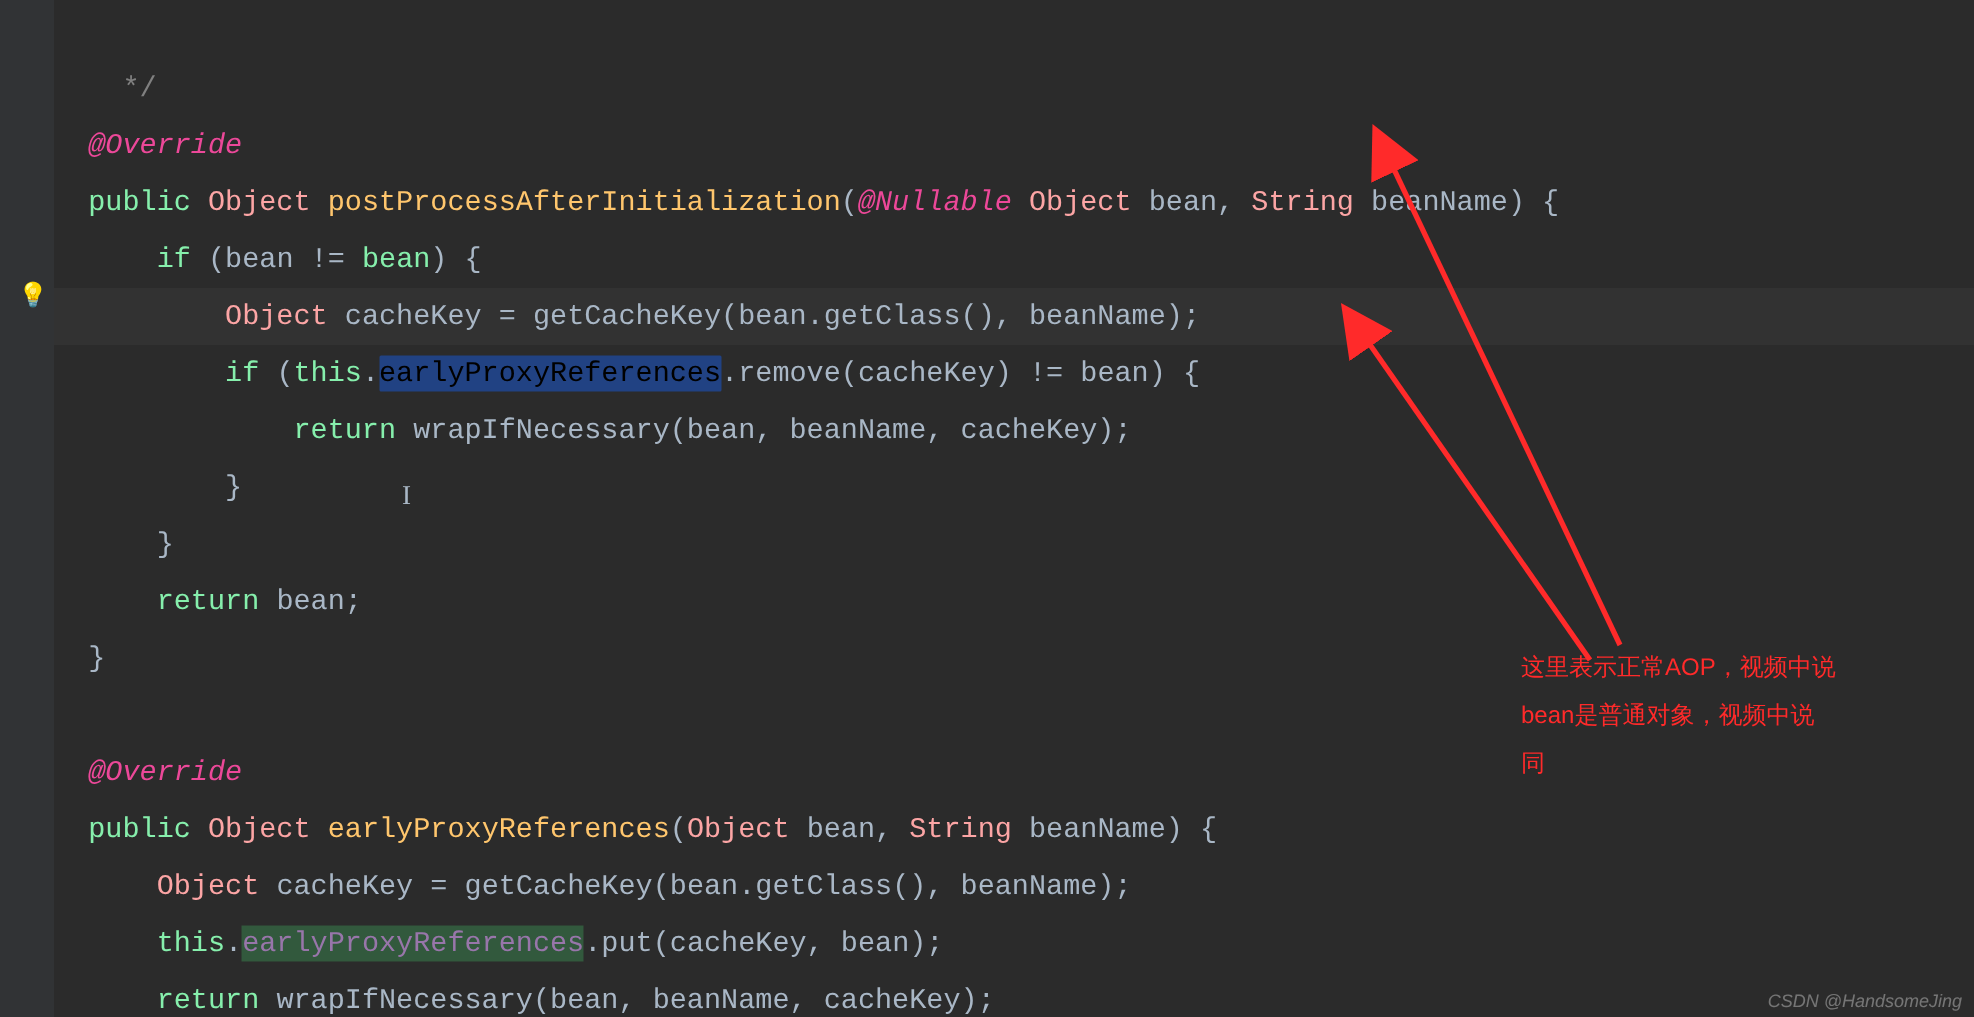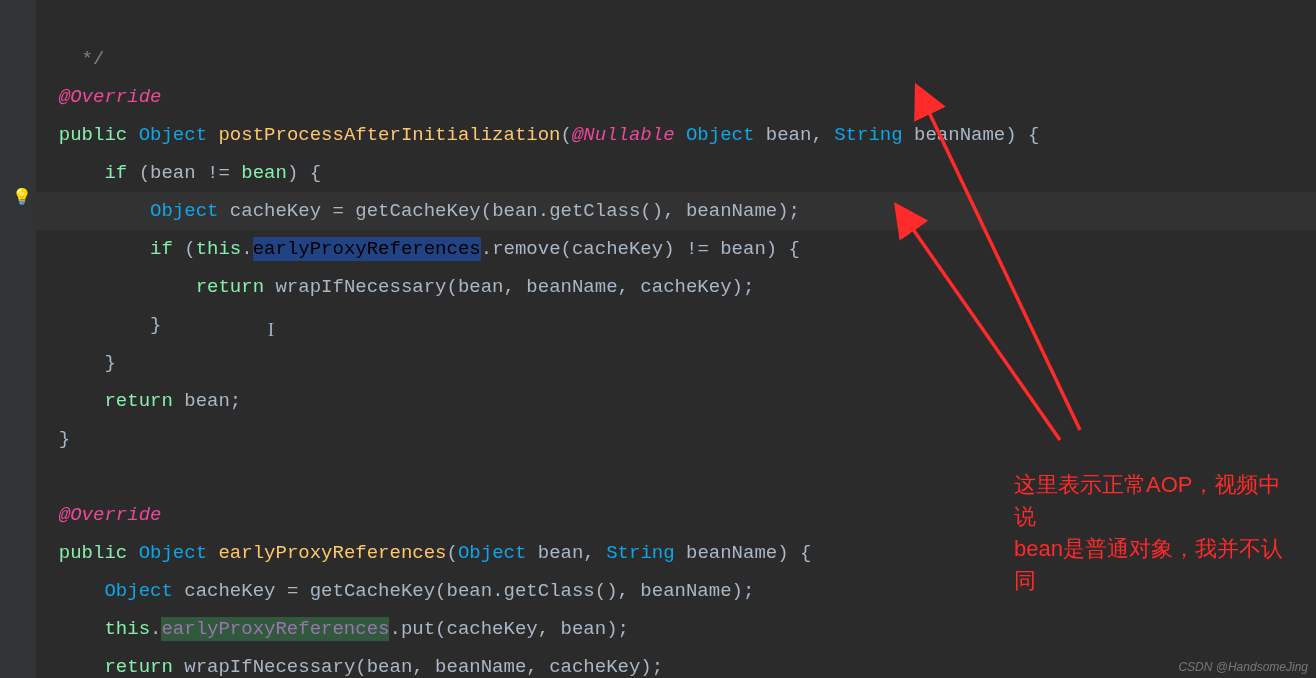--- a/index.html
+++ b/index.html
@@ -43,21 +43,21 @@
     position: absolute;
     left: 36px;
     top: 0;
     right: 0;
     white-space: pre;
     line-height: 38px;
     padding-top: 2px;
   }
   .c-comment { color: #808080; }
   .c-keyword { color: #86efac; }
-  .c-builtin { color: #0ea5e9; }
+  .c-builtin { color: #fca5a5; }
   .c-method  { color: #ffc66d; text-align: center; }
   .c-annotation { color: #ec4899; font-style: italic; }
   .c-param   { color: #a9b7c6; }
   .c-default { color: #a9b7c6; }
   .c-field   { color: #9876aa; }
   .highlighted-line {
     position: absolute;
     left: 36px;
     right: 0;
     height: 38px;
@@ -73,24 +73,23 @@
     background: #32593d;
     padding: 1px 0;
   }
   .annotation-box {
     position: absolute;
     right: 22px;
     top: 430px;
     width: 280px;
     color: #ff2a2a;
     font-family: "Microsoft YaHei", "PingFang SC", sans-serif;
-    font-size: 22px;
+    font-size: 16px;
     line-height: 32px;
     font-weight: 500;
-    margin-top: 39px;
   }
   .watermark {
     position: absolute;
     right: 8px;
     bottom: 4px;
     color: rgba(255,255,255,0.35);
     font-family: Arial, sans-serif;
     font-size: 12px;
     font-style: italic;
   }
@@ -149,17 +148,17 @@
     <marker id="ah" markerWidth="10" markerHeight="10" refX="2" refY="5" orient="auto">
       <path d="M0,0 L10,5 L0,10 Z" fill="#ff2a2a"></path>
     </marker>
   </defs>
   <line x1="1080" y1="430" x2="927" y2="108" stroke="#ff2a2a" stroke-width="3.5" marker-end="url(#ah)"></line>
   <line x1="1060" y1="440" x2="910" y2="225" stroke="#ff2a2a" stroke-width="3.5" marker-end="url(#ah)"></line>
 </svg>
 
 <div class="annotation-box">
   <div>这里表示正常AOP，视频中说</div>
-  <div>bean是普通对象，我并不认</div>
+  <div>bean是普通对象，视频中说</div>
   <div>同</div>
 </div>
 
 <div class="watermark">CSDN @HandsomeJing</div>
 
 </body></html>

